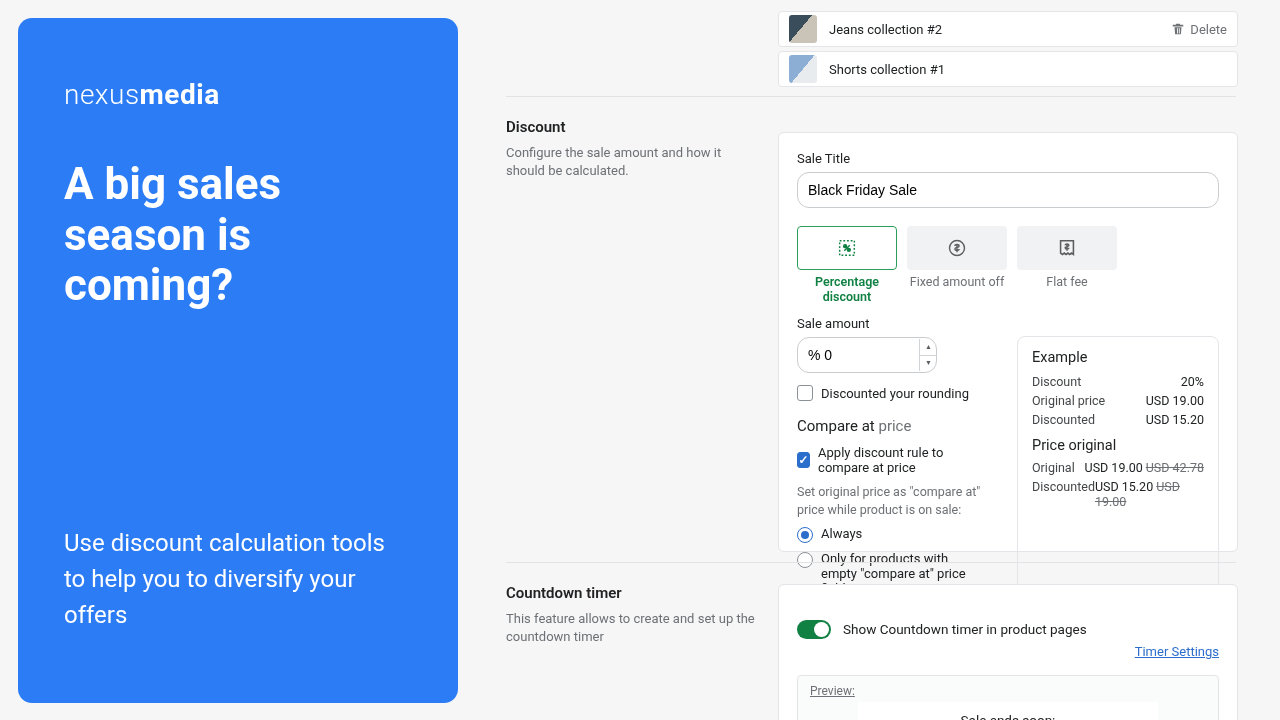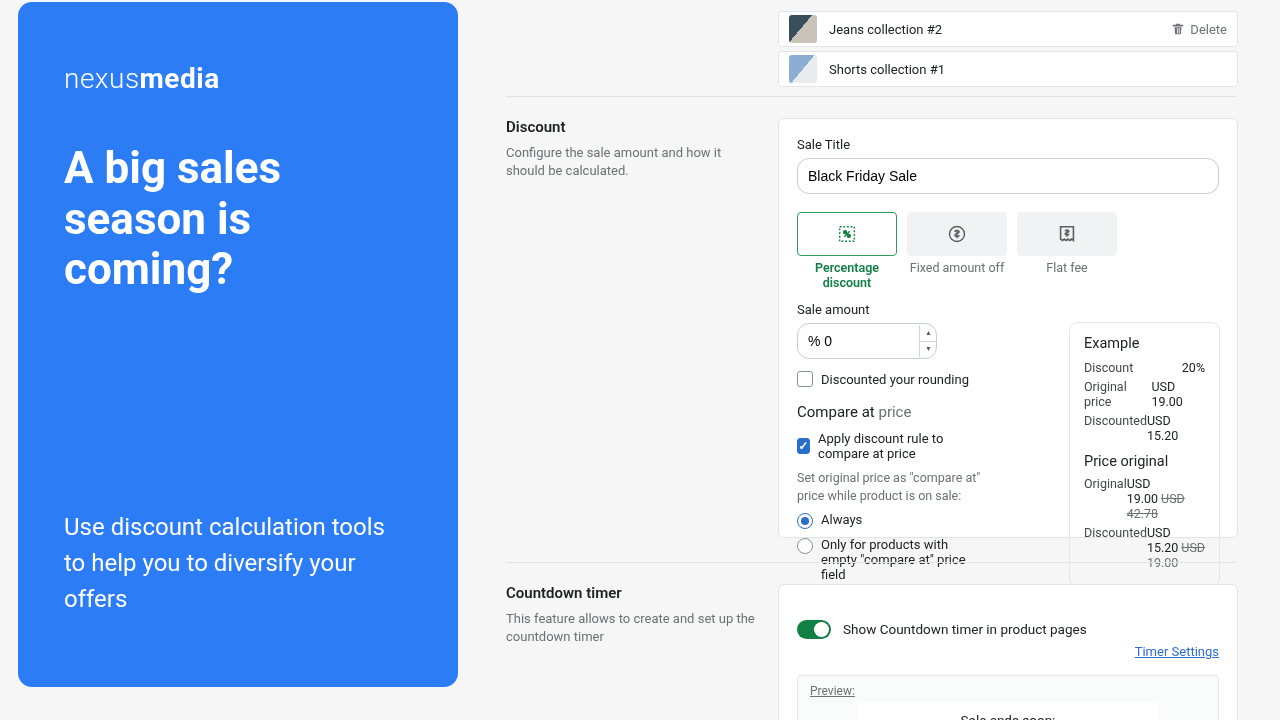--- a/index.html
+++ b/index.html
@@ -10,21 +10,21 @@
   height: 720px;
   overflow: hidden;
   color: #202223;
   font-size: 14px;
 }
 .stage { position: relative; width: 1280px; height: 720px; }
 
 
 .promo {
   position: absolute;
-  left: 18px; top: 2px;
+  left: 18px; top: 18px;
   width: 440px; height: 685px;
   background: #2b7cf5;
   border-radius: 14px;
   color: #fff;
   padding: 60px 46px 40px 46px;
 }
 .promo .brand { font-size: 28px; font-weight: 300; letter-spacing: .5px; margin-bottom: 48px; }
 .promo .brand .bold { font-weight: 700; }
 .promo .headline { font-size: 44px; line-height: 1.15; font-weight: 700; margin-bottom: 40px; }
 .promo .subtext { position: absolute; left: 46px; right: 46px; bottom: 70px; font-size: 24px; line-height: 1.5; }
@@ -64,21 +64,21 @@
   padding: 0 10px; font-size: 14px; background: #fff;
 }
 .discount-types { display: flex; gap: 10px; margin-top: 18px; margin-bottom: 4px; }
 .type-btn { width: 100px; height: 44px; border-radius: 4px; display: flex; align-items: center; justify-content: center; cursor: pointer; border: 1px solid transparent; }
 .type-btn.active { border: 1px solid #2c9e5b; background: #fff; }
 .type-btn.inactive { background: #f1f2f3; }
 .type-labels { display: flex; gap: 10px; font-size: 12.5px; margin-bottom: 12px; }
 .type-lbl { width: 100px; text-align: center; color: #6d7175; }
 .type-lbl.active { color: #108043; font-weight: 600; }
 
-.row2 { display: flex; gap: 36px; }
+.row2 { display: flex; gap: 20px; }
 .left-col { flex: 0 0 200px; }
 .sale-amount-wrap { position: relative; }
 .sale-amount-wrap .input { padding-right: 26px; }
 .spin { position: absolute; right: 2px; top: 2px; bottom: 2px; width: 18px; border-left: 1px solid #d2d5d8; display: flex; flex-direction: column; }
 .spin div { flex: 1; display: flex; align-items: center; justify-content: center; font-size: 7px; color: #5c5f62; border-bottom: 1px solid #d2d5d8; cursor: pointer; }
 .spin div:last-child { border-bottom: none; }
 
 .chk-row { display: flex; align-items: center; gap: 8px; margin-top: 12px; font-size: 13px; color: #202223; }
 .chk { width: 16px; height: 16px; border: 1.5px solid #8c9196; border-radius: 3px; display: inline-flex; align-items: center; justify-content: center; background: #fff; cursor: pointer; }
 .chk.checked { background: #2c6ecb; border-color: #2c6ecb; }
@@ -91,21 +91,20 @@
 
 .radio-row { display: flex; align-items: flex-start; gap: 8px; margin-top: 8px; font-size: 13px; }
 .radio { width: 16px; height: 16px; border: 1.5px solid #8c9196; border-radius: 50%; background: #fff; margin-top: 1px; display: inline-flex; align-items: center; justify-content: center; cursor: pointer; flex-shrink:0; }
 .radio.on { border-color: #2c6ecb; }
 .radio.on::after { content: ""; width: 8px; height: 8px; border-radius: 50%; background: #2c6ecb; }
 
 
 .example {
   width: 206px; border: 1px solid #e3e5e8; border-radius: 8px; padding: 12px 14px;
   font-size: 12.5px;
-  margin-left: 36px;
 }
 .example .ex-title { font-size: 14.5px; font-weight: 400; margin-bottom: 8px; }
 .ex-row { display: flex; justify-content: space-between; margin-bottom: 4px; color: #202223; }
 .ex-row .k { color: #454749; }
 .price-prev { font-size: 14.5px; font-weight: 400; margin: 10px 0 6px; }
 .strike { text-decoration: line-through; color: #6d7175; margin-left: 3px; }
 
 
 .countdown-head { display: flex; align-items: center; justify-content: space-between; }
 .toggle { width: 34px; height: 19px; background: #108043; border-radius: 10px; position: relative; cursor: pointer; }
@@ -158,21 +157,21 @@
       </div>
     </div>
 
     <div class="hr" style="top:96px;"></div>
 
     <div class="section-side" style="top:118px;">
       <div class="title">Discount</div>
       <div class="desc">Configure the sale amount and how it should be calculated.</div>
     </div>
 
-    <div class="card" style="top:118px; height:420px;">
+    <div class="card" style="top:132px; height:420px;">
       <label class="label">Sale Title</label>
       <input class="input" value="Black Friday Sale" style="">
 
       <div class="discount-types">
         <div class="type-btn active">
           <svg width="22" height="22" viewBox="0 0 24 24" fill="none" stroke="#108043" stroke-width="1.6">
               <rect x="4" y="4" width="16" height="16" stroke-dasharray="2 2"></rect>
               <circle cx="10" cy="10" r="1.6" fill="#108043"></circle>
               <circle cx="14" cy="14" r="1.6" fill="#108043"></circle>
               <line x1="15" y1="9" x2="9" y2="15"></line>

